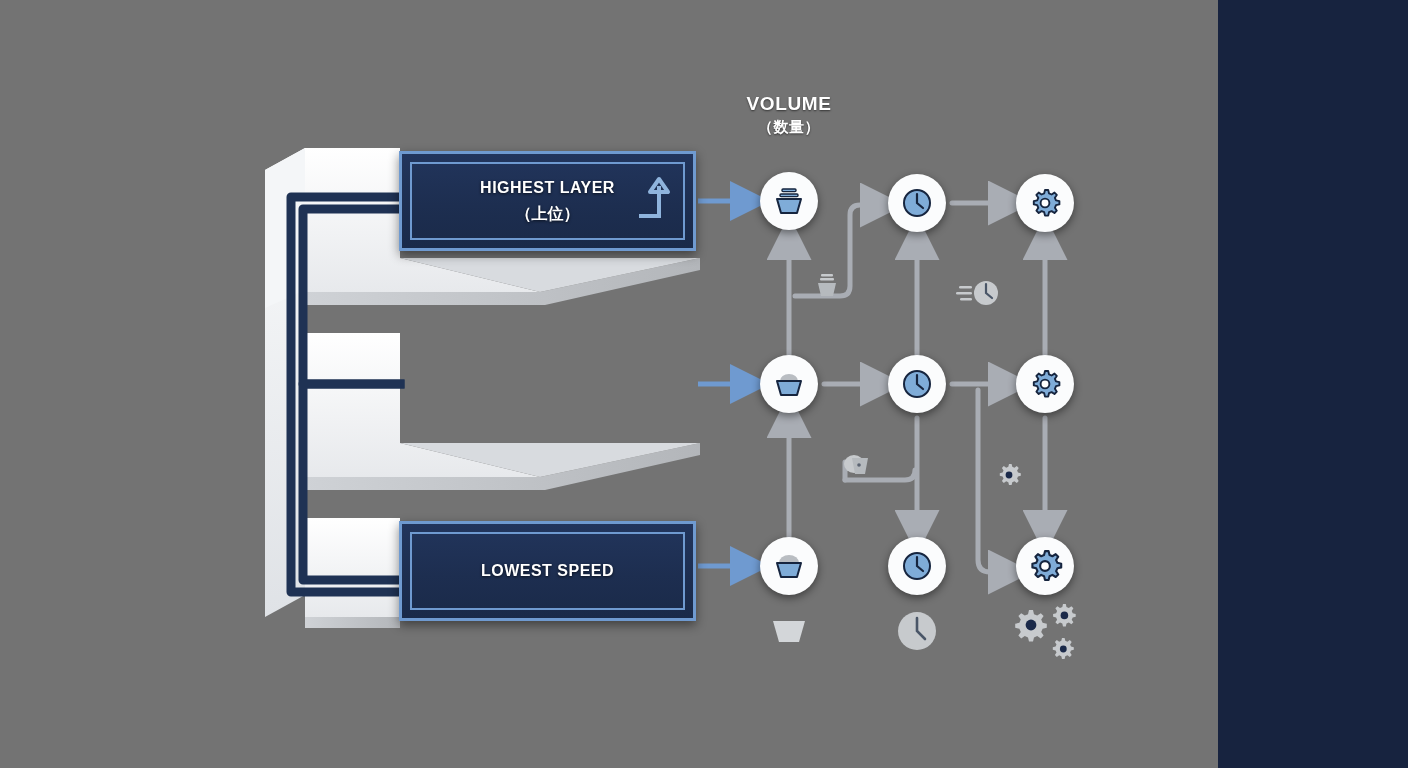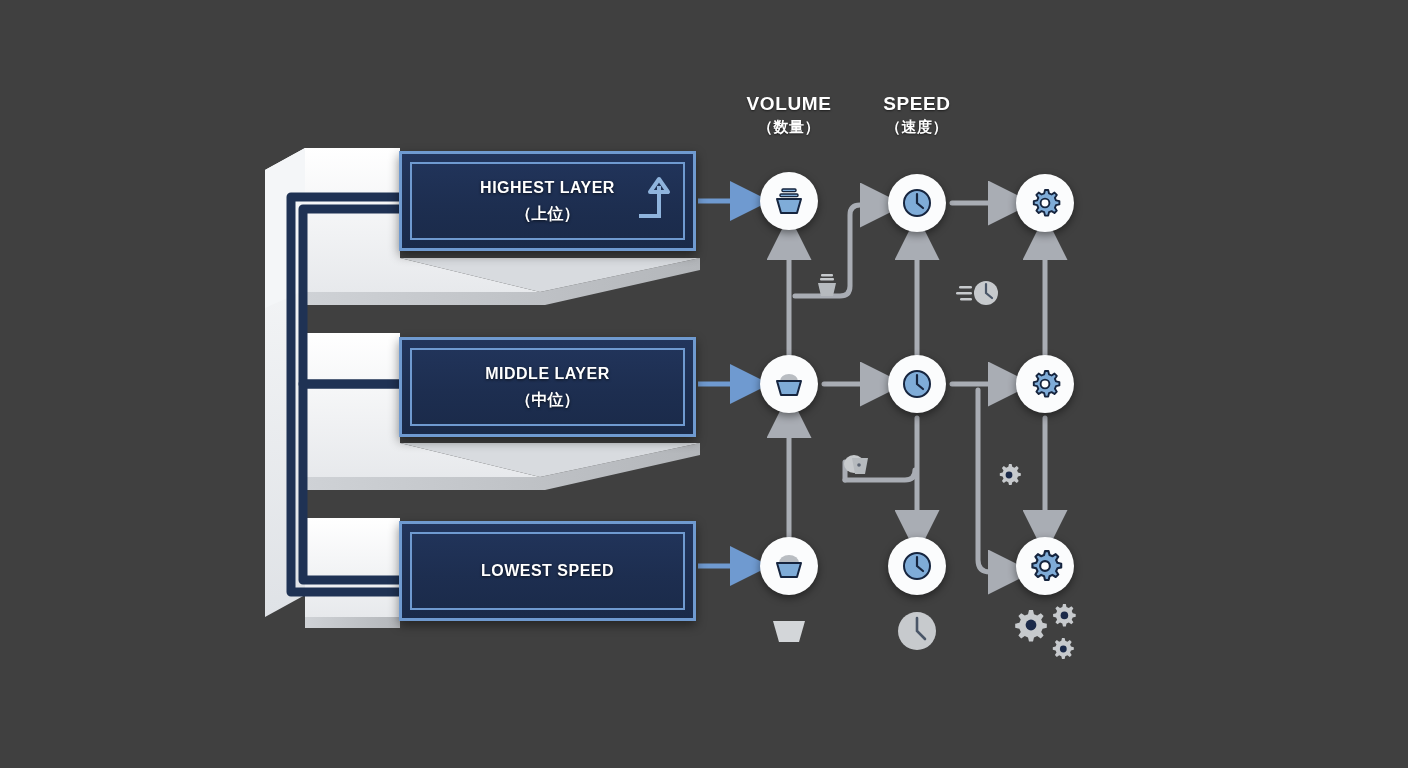--- a/index.html
+++ b/index.html
@@ -8,23 +8,23 @@
     background: #17233f;
   }
   body {
     width: 1408px;
     height: 768px;
     overflow: hidden;
     font-family: "Liberation Sans", sans-serif;
   }
   #stage {
     position: relative;
-    width: 1408px;
+    width: 1218px;
     height: 768px;
-    background: #404040;
+    background: #737373;
   }
   #bg-svg, #wire-svg {
     position: absolute;
     left: 0;
     top: 0;
     width: 1408px;
     height: 768px;
   }
 
   
@@ -211,46 +211,35 @@
 
       <path d="M 845,480 L 905,480 Q 915,480 915,470"></path>
       <path d="M 845,480 L 845,465 L 845,462"></path>
     </g>
   </svg>
 
   <div class="col-header" id="hdr-volume">
     <span class="en">VOLUME</span>
     <span class="jp">（数量）</span>
   </div>
-  <div class="col-header" id="hdr-speed">
-    <span class="en">SPEED</span>
-    <span class="jp">（速度）</span>
-  </div>
   <div class="col-header" id="hdr-complexity">
   </div>
 
   <div class="layer-box" id="layer-top">
     <div class="inner-frame"></div>
     <div class="layer-text">
       <span class="en">HIGHEST LAYER</span>
       <span class="jp">（上位）</span>
     </div>
     <svg class="up-arrow-icon" viewBox="0 0 40 46">
       <path d="M4 40 L24 40 L24 10" fill="none" stroke="#8fb4dd" stroke-width="4"></path>
       <path d="M24 3 L33 16 L15 16 Z" fill="none" stroke="#8fb4dd" stroke-width="4" stroke-linejoin="round"></path>
     </svg>
   </div>
 
-  <div class="layer-box" id="layer-middle">
-    <div class="inner-frame"></div>
-    <div class="layer-text">
-      <span class="en">MIDDLE LAYER</span>
-      <span class="jp">（中位）</span>
-    </div>
-  </div>
 
   <div class="layer-box" id="layer-bottom">
     <div class="inner-frame"></div>
     <div class="layer-text">
       <span class="en">LOWEST SPEED</span>
     </div>
   </div>
 
   <div class="icon-node" style="left:760px; top:172px;">
     <svg width="34" height="34" viewBox="0 0 34 34">

